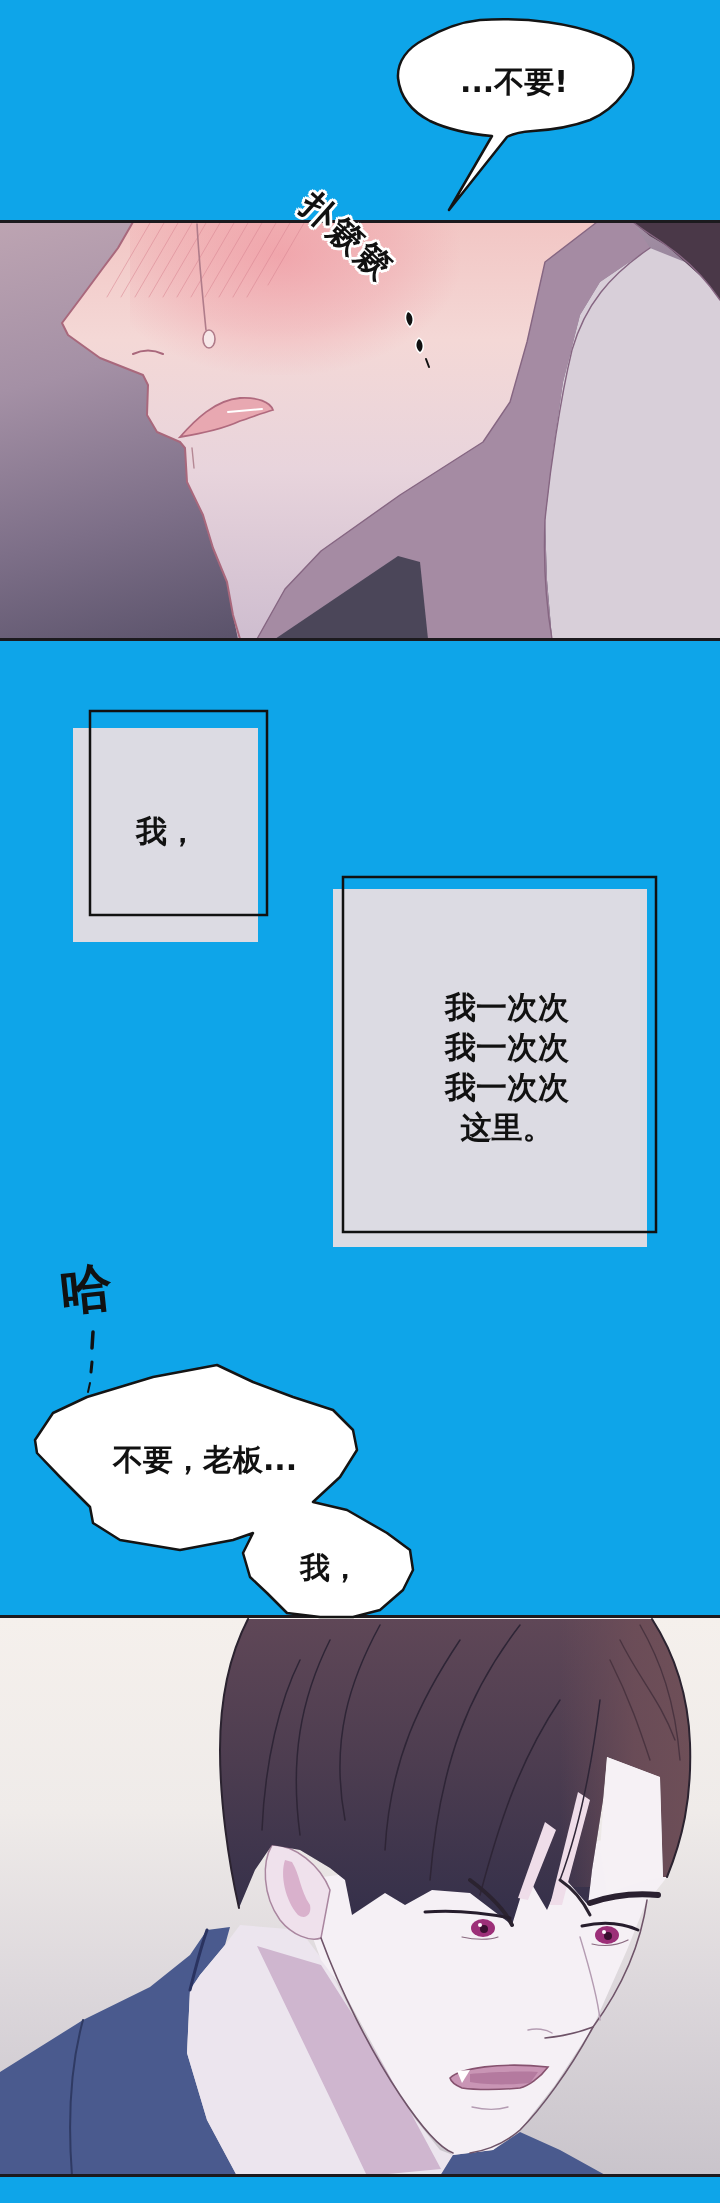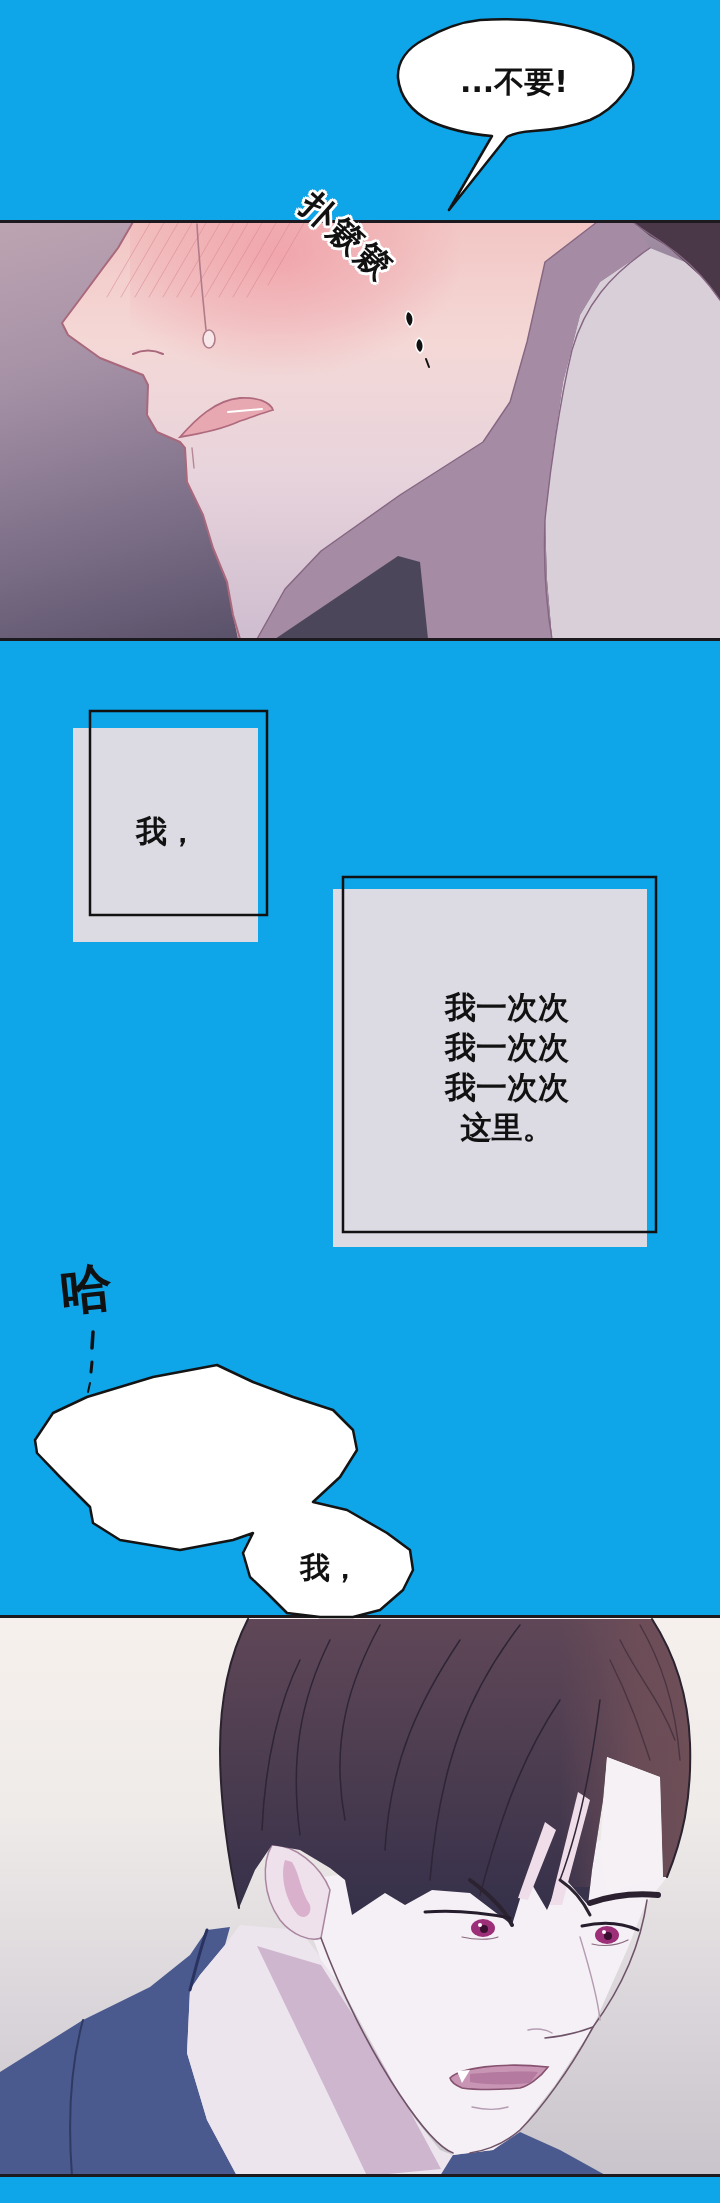--- a/index.html
+++ b/index.html
@@ -221,16 +221,17 @@
 
   <div class="caption-lines">
     <div>我一次次</div>
     <div>我一次次</div>
     <div>我一次次</div>
     <div>这里。</div>
   </div>
 
   <div class="sfx-ha">哈</div>
 
+  <div class="txt bubble-text" style="left:205px; top:1460px;">不要，老板...</div>
 
   <div class="txt bubble-text" style="left:330px; top:1568px;">我，</div>
 
 </div>
 
 </body></html>

